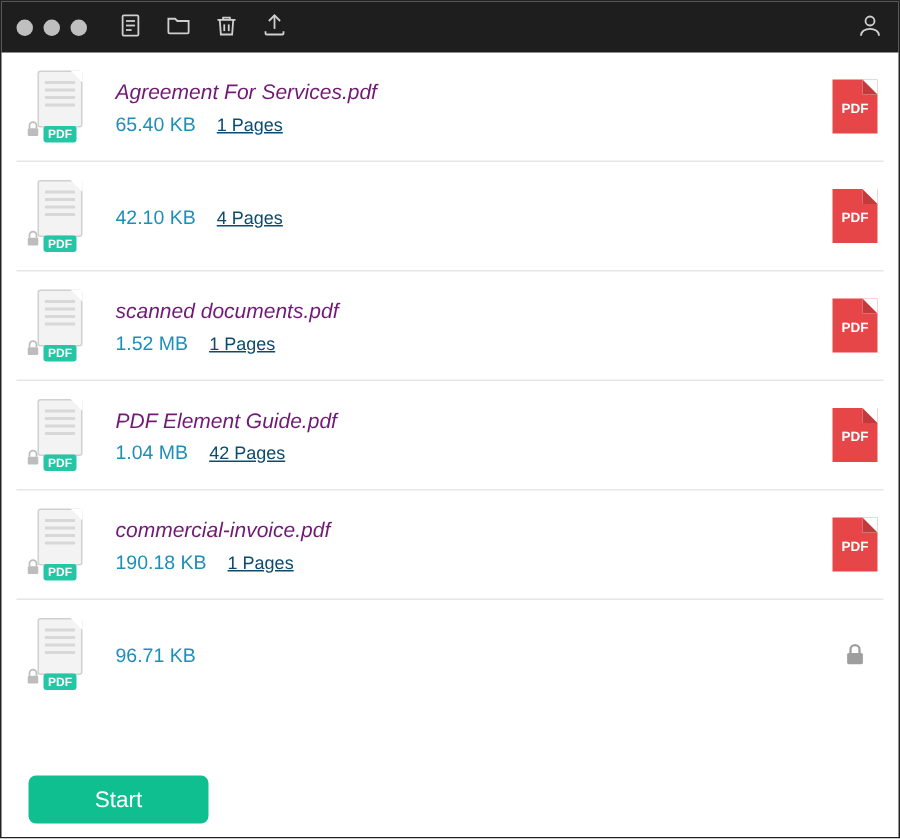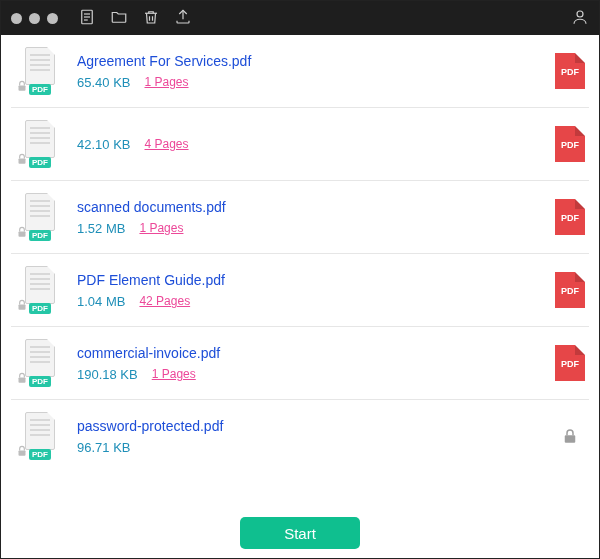--- a/index.html
+++ b/index.html
@@ -14,30 +14,30 @@
   .row { display: flex; align-items: center; padding: 12px 4px; border-bottom: 1px solid #e6e6e6; }
   .row:last-child { border-bottom: none; }
   .thumb { width: 48px; height: 48px; position: relative; flex-shrink: 0; }
   .doc-sheet { position: absolute; left: 10px; top: 0; width: 30px; height: 38px; background: #f3f3f3; border: 1px solid #d0d0d0; border-radius: 2px; }
   .doc-sheet::before { content:""; position:absolute; right:-1px; top:-1px; width:0; height:0; border-left:8px solid transparent; border-top:8px solid #fff; }
   .doc-sheet .lines { position:absolute; left:4px; top:6px; right:4px; }
   .doc-sheet .lines span { display:block; height:2px; background:#d8d8d8; margin-bottom:3px; }
   .lock-mini { position:absolute; left:0; bottom:2px; width:14px; height:14px; }
   .pdf-tag { position:absolute; left:14px; bottom:0; background:#25c6a6; color:#fff; font-size:8px; font-weight:bold; padding:1px 3px; border-radius:2px; }
   .meta { flex: 1; padding-left: 14px; }
-  .fname { font-size: 14px; color: #1d4ed8; margin-bottom: 6px; }
-  .detail { display: flex; gap: 14px; align-items: center; }
+  .fname { font-size: 14px; color: #701a75; margin-bottom: 6px; font-style: italic; }
+  .detail { display: flex; gap: 14px; align-items: flex-end; }
   .fsize { color: #1f8fb8; font-size: 13px; }
-  .fpages { color: #ec4899; font-size: 12px; text-decoration: underline; cursor: pointer; }
+  .fpages { color: #0c4a6e; font-size: 12px; text-decoration: underline; cursor: pointer; }
   .badge { width: 30px; height: 36px; position: relative; flex-shrink: 0; }
   .badge .sheet { position:absolute; inset:0; background:#e64648; }
   .badge .fold { position:absolute; right:0; top:0; width:0; height:0; border-left:10px solid #c23a3c; border-top:10px solid #fff; }
   .badge .txt { position:absolute; left:0; right:0; top:50%; transform:translateY(-40%); text-align:center; color:#fff; font-size:9px; font-weight:600; }
   .lock-badge { width: 30px; display:flex; justify-content:center; }
-  .footer { height: 50px; display:flex; align-items:center; justify-content:center; padding: 0 18px; }
+  .footer { height: 50px; display:flex; align-items:center; justify-content:flex-start; padding: 0 18px; }
   .start-btn { background:#0fbf8f; color:#fff; border:none; border-radius:5px; width:120px; height:32px; font-size:15px; cursor:pointer; }
 </style>
 </head>
 <body>
 
 <div class="window">
   <div class="titlebar">
     <div class="traffic">
       <div class="dot"></div>
       <div class="dot"></div>
@@ -255,21 +255,20 @@
           </div>
       <span class="lock-mini">
         <svg width="14" height="14" viewBox="0 0 24 24" fill="#bdbdbd">
               <rect x="6" y="11" width="12" height="9" rx="1.5"></rect>
               <path d="M8 11V8a4 4 0 0 1 8 0v3" fill="none" stroke="#bdbdbd" stroke-width="2"></path>
             </svg>
       </span>
       <span class="pdf-tag">PDF</span>
     </div>
     <div class="meta">
-      <div class="fname">password-protected.pdf</div>
       <div class="detail">
         <span class="fsize">96.71 KB</span>
 
       </div>
     </div>
     <div class="lock-badge">
           <svg width="18" height="20" viewBox="0 0 24 24" fill="#9e9e9e">
             <rect x="5" y="11" width="14" height="10" rx="1.5"></rect>
             <path d="M8 11V8a4 4 0 0 1 8 0v3" fill="none" stroke="#9e9e9e" stroke-width="2"></path>
           </svg>

